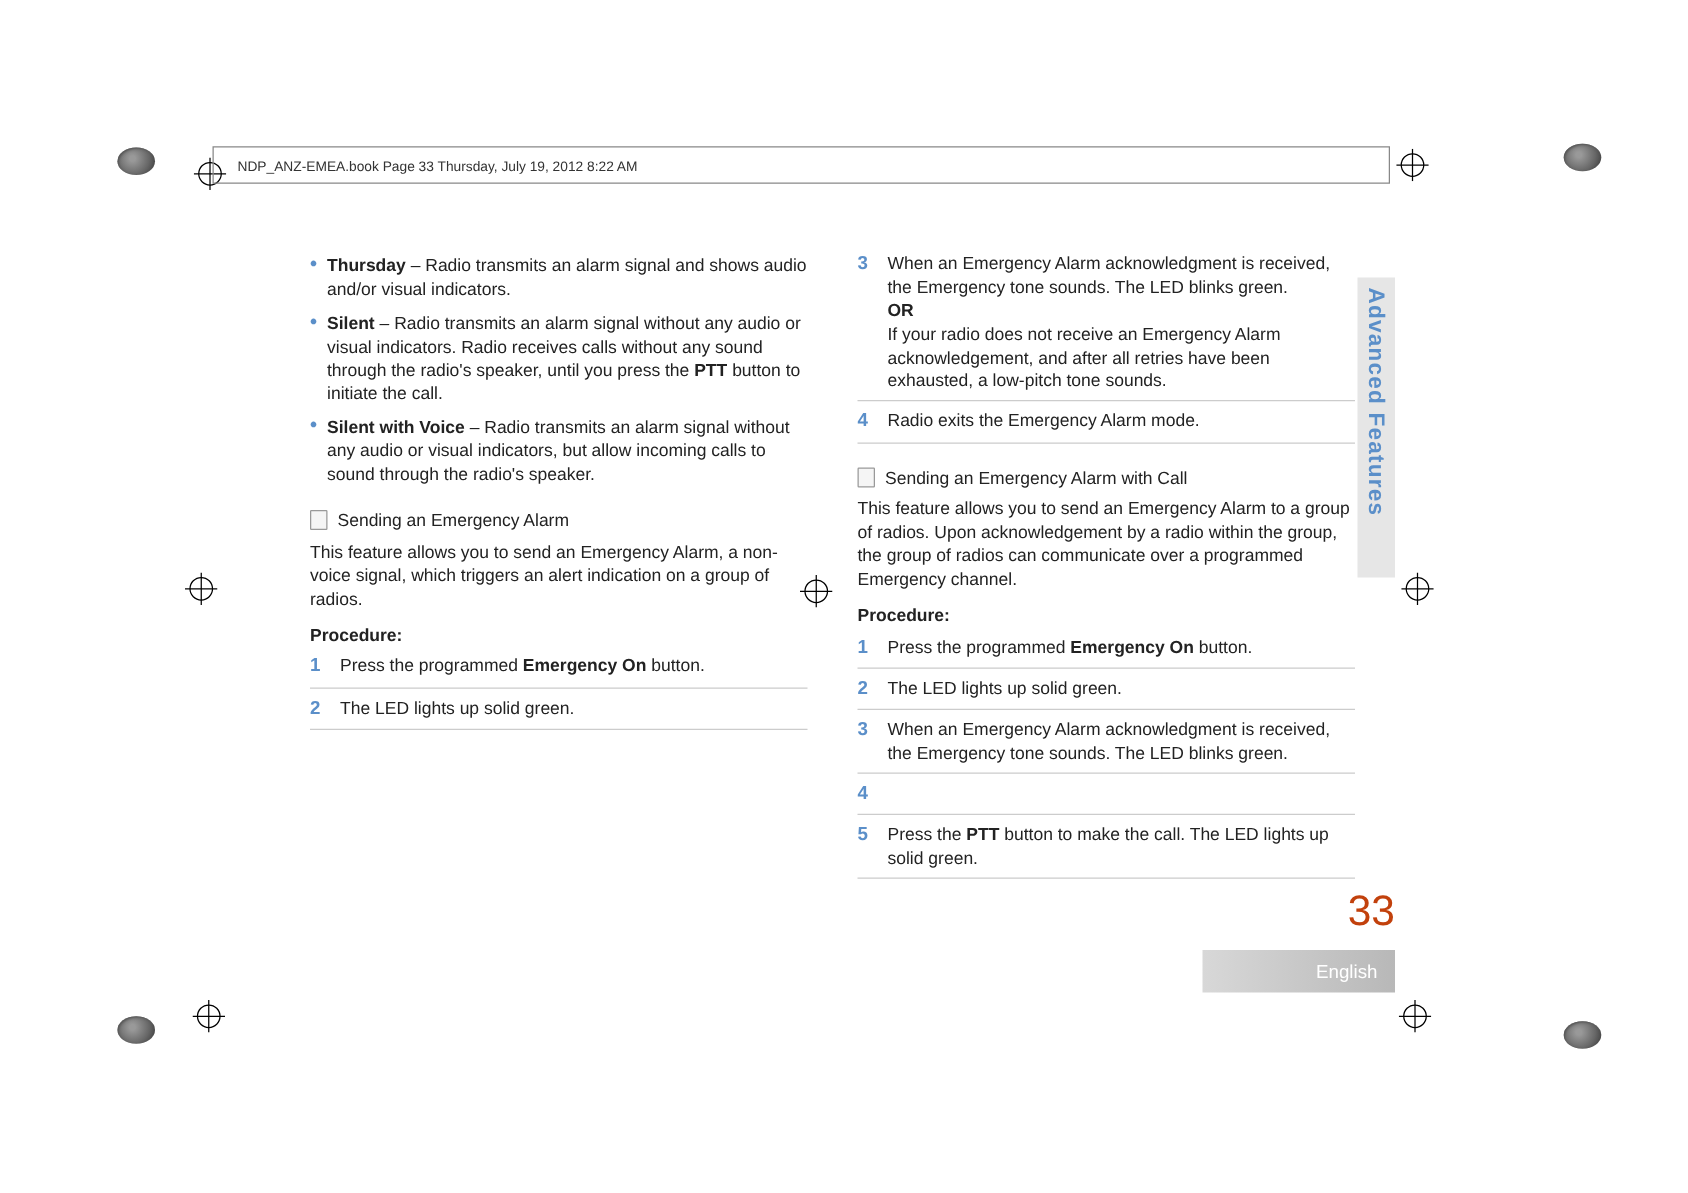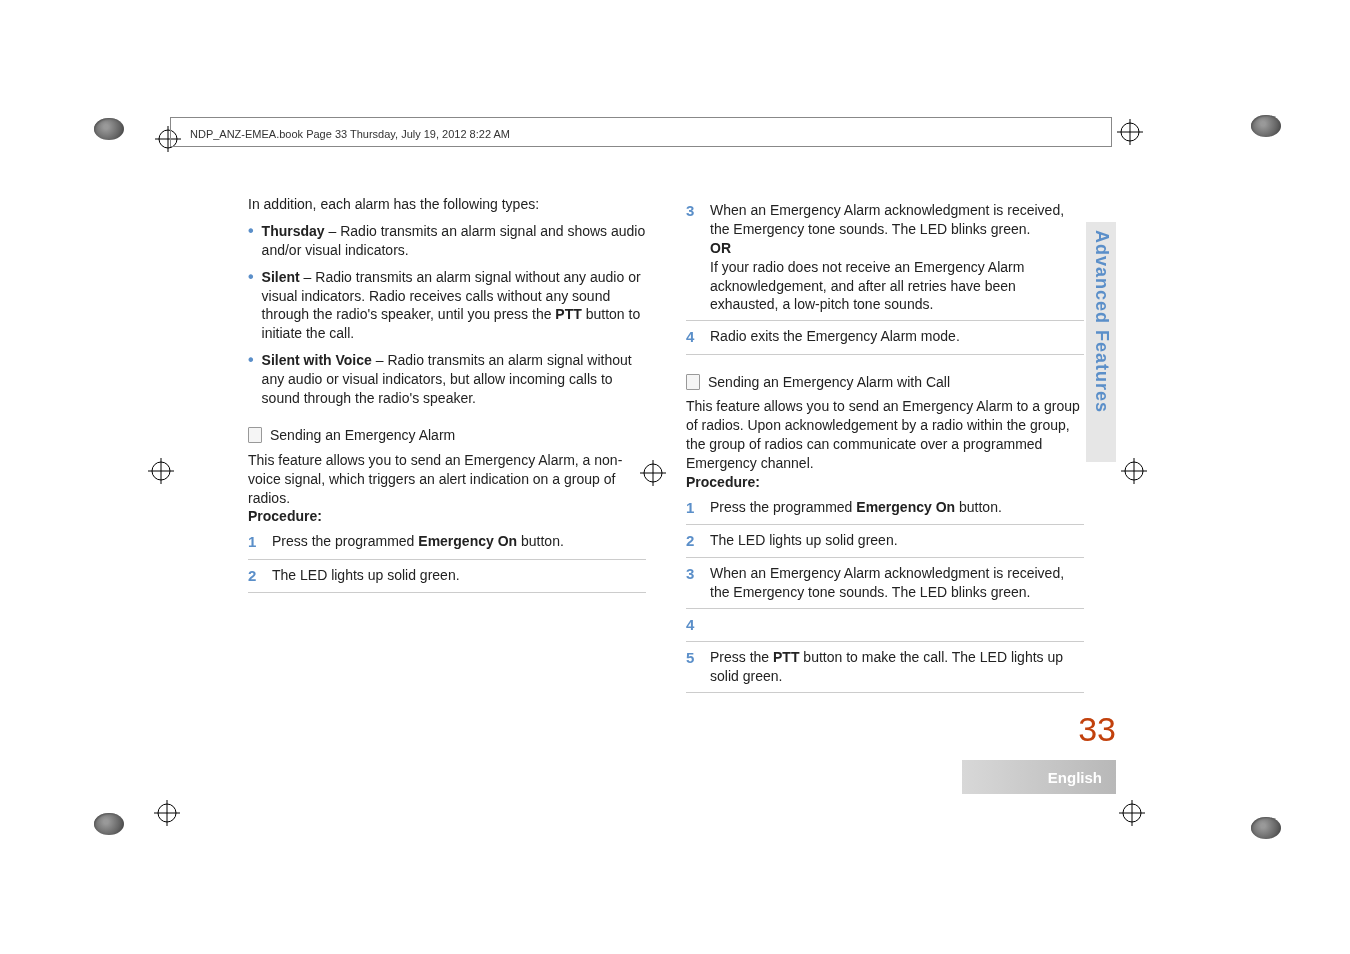--- a/index.html
+++ b/index.html
@@ -79,21 +79,21 @@
     border: 1px solid #999;
     border-radius: 1px;
     margin-right: 8px;
     background: #f5f5f5;
   }
   .section-title {
     font-weight: normal;
   }
   .proc-label {
     font-weight: bold;
-    margin-top: 0;
+    margin-top: 10px;
     margin-bottom: 4px;
   }
   .italic {
     font-style: italic;
     margin-top: 10px;
   }
   .sidebar-tab {
     position: absolute;
     right: 234px;
     top: 222px;
@@ -126,21 +126,21 @@
     font-weight: normal;
   }
   .lang-box {
     position: absolute;
     right: 234px;
     top: 760px;
     width: 140px;
     height: 34px;
     background: linear-gradient(to right, #d8d8d8, #b8b8b8);
     color: #fff;
-    font-weight: bold;
+    font-weight: normal;
     font-size: 15px;
     display: flex;
     align-items: center;
     justify-content: flex-end;
     padding-right: 14px;
   }
   
   .reg {
     position: absolute;
     width: 26px;
@@ -211,21 +211,20 @@
   <span class="pagenum">33</span>
 </div>
 <div class="lang-box">
   <span>English</span>
 </div>
 
 <div class="page">
   <div class="columns">
 
     <div class="col">
-      <div>In addition, each alarm has the following types:</div>
 
       <div class="bullet-item">
         <div class="bullet-dot">•</div>
         <div>
           <b>Thursday</b><span> – </span><span>Radio transmits an alarm signal and shows audio and/or visual indicators.</span>
         </div>
       </div>
 
       <div class="bullet-item">
         <div class="bullet-dot">•</div>

